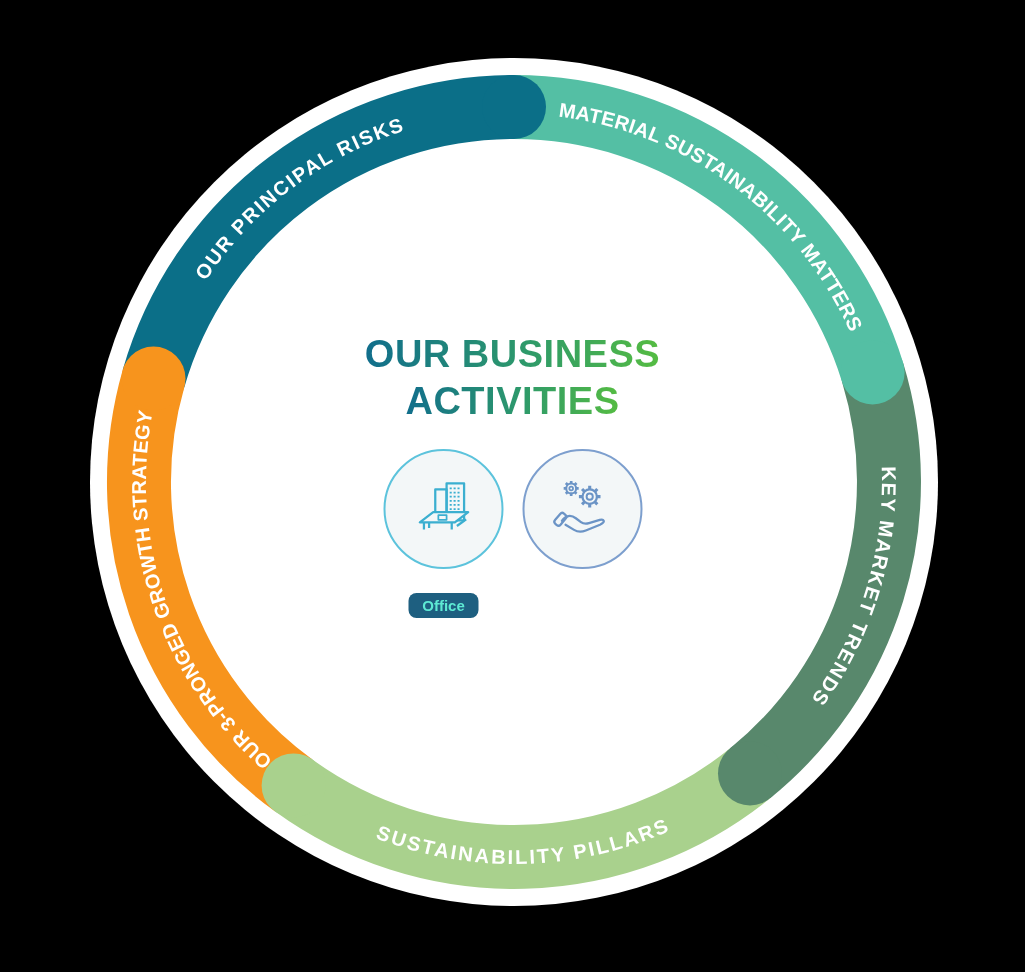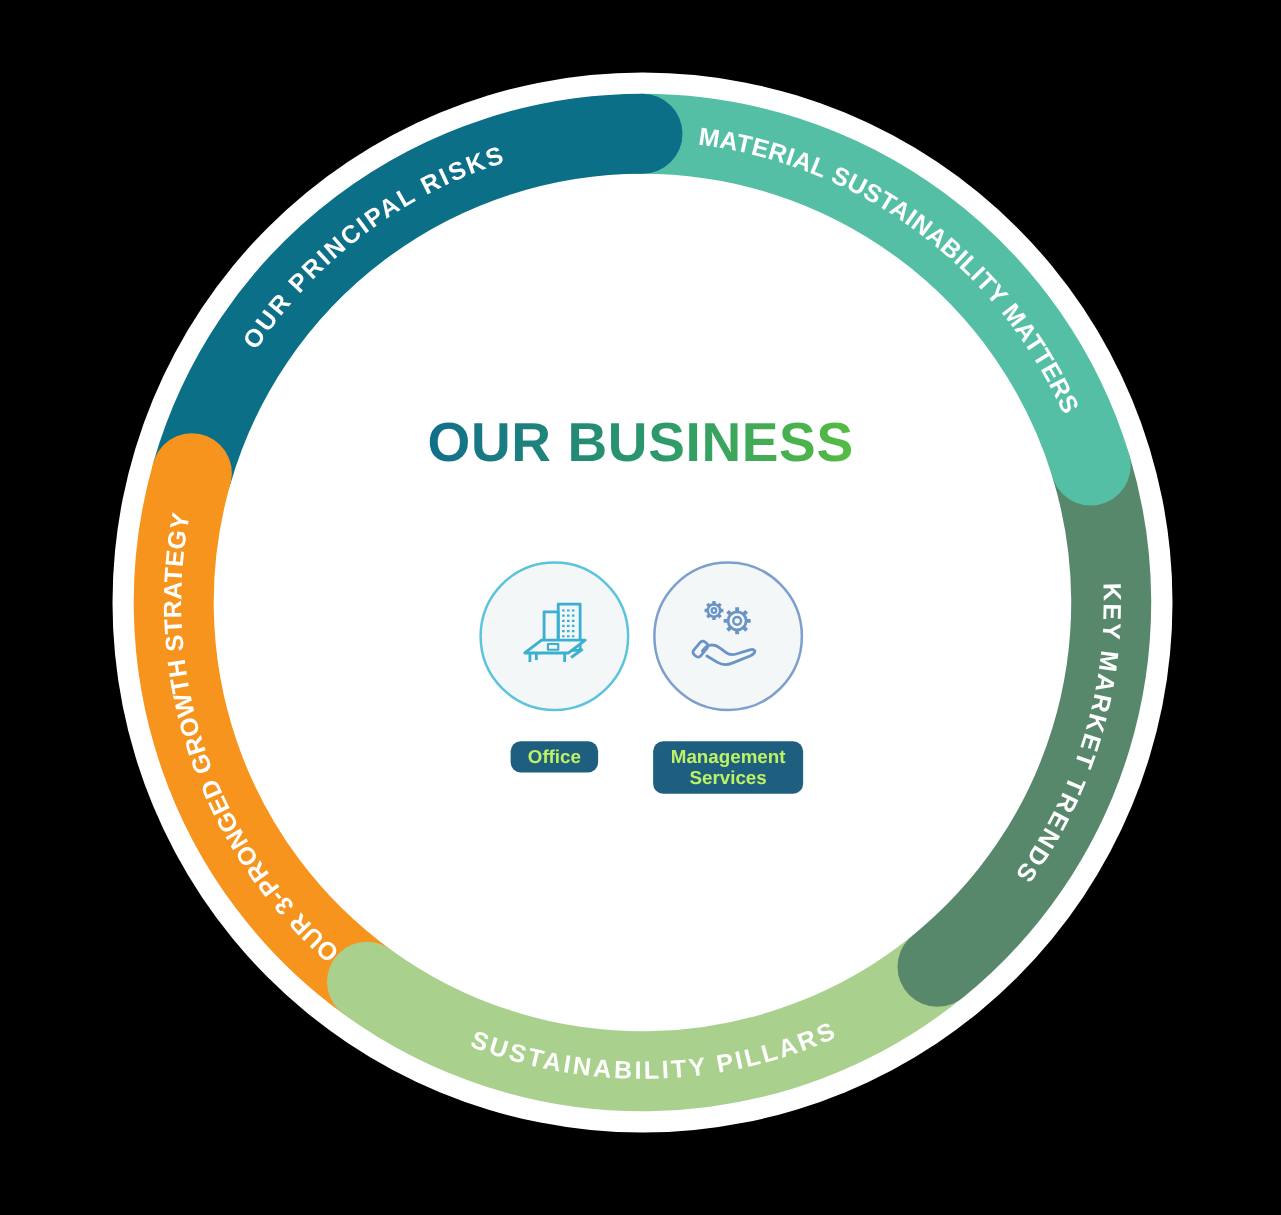--- a/index.html
+++ b/index.html
@@ -22,21 +22,21 @@
     left: 0; top: 0;
     width: 1025px;
     text-align: center;
   }
   .title {
     position: absolute;
     left: 0; right: 0;
     top: 331px;
     text-align: center;
     line-height: 47px;
-    font-size: 44px;
+    font-size: 38px;
     font-weight: bold;
     letter-spacing: 0.5px;
   }
   .title-line {
     display: block;
     background: linear-gradient(90deg, #116E8C 0%, #2E9A6A 55%, #55BC42 100%);
     -webkit-background-clip: text;
     background-clip: text;
     color: transparent;
     width: -moz-fit-content;
@@ -68,21 +68,21 @@
     justify-content: center;
     box-sizing: content-box;
   }
   .act-office  .act-circle { border-color: #5CC3DC; }
   .act-retail  .act-circle { border-color: #27536F; }
   .act-hotel   .act-circle { border-color: #58C79A; }
   .act-mgmt    .act-circle { border-color: #7D9FCE; }
   .pill {
     margin-top: 24px;
     background: #1E5F80;
-    color: #bef264;
+    color: #5eead4;
     font-size: 15px;
     font-weight: bold;
     line-height: 17px;
     padding: 4px 14px;
     border-radius: 8px;
     max-width: 118px;
     text-align: center;
   }
 </style>
 </head>
@@ -127,20 +127,21 @@
     </text>
     <text class="arc-label" font-size="20" letter-spacing="0.5">
       <textPath href="#tp-growth" startOffset="50%" text-anchor="middle" dominant-baseline="central">OUR 3-PRONGED GROWTH STRATEGY</textPath>
     </text>
   </svg>
 
   <div class="center-content">
 
     <h1 class="title" style="margin:0;">
       <span class="title-line">OUR BUSINESS</span>
+      <span class="title-line">ACTIVITIES</span>
     </h1>
 
     <div class="activities">
 
       <div class="activity act-office">
         <div class="act-circle">
           <svg width="70" height="70" viewBox="0 0 68 68">
             <g fill="none" stroke-linejoin="round" stroke="#3BAFD0">
               <rect x="37" y="9" width="17" height="36" stroke-width="2.2"></rect>
               <path d="M40 14h11M40 18h11M40 22h11M40 26h11M40 30h11M40 34h11" stroke-width="1.7" stroke-dasharray="2 1.8"></path>
@@ -168,18 +169,17 @@
 
               <circle cx="23" cy="14" r="4.8" stroke-width="2"></circle>
               <circle cx="23" cy="14" r="1.8" stroke-width="1.7"></circle>
               <path stroke-width="2.6" stroke-linecap="butt" d="M27.8 14h2.5M26.4 10.6l1.8-1.8M23 9.2V6.7M19.6 10.6l-1.8-1.8M18.2 14h-2.5M19.6 17.4l-1.8 1.8M23 18.8v2.5M26.4 17.4l1.8 1.8"></path>
 
               <path stroke-width="2.2" d="M14 45.5c3.5-5.5 9-6 13.5-2.5l5 3.8c2 1.5 5 1.8 7.8 1l10.5-3.2c3.2-1 4.6.6 3.6 2.2-.6 1-1.8 1.8-3.4 2.5l-13.8 5.6c-4.2 1.7-8 1.5-11.4-.6l-8.3-5"></path>
               <rect x="9" y="37.5" width="7" height="13" rx="2.6" stroke-width="2.2" transform="rotate(40 12.5 44)"></rect>
             </g>
           </svg>
         </div>
-        <div class="pill">Management Services</div>
       </div>
 
     </div>
   </div>
 </div>
 
 </body></html>

